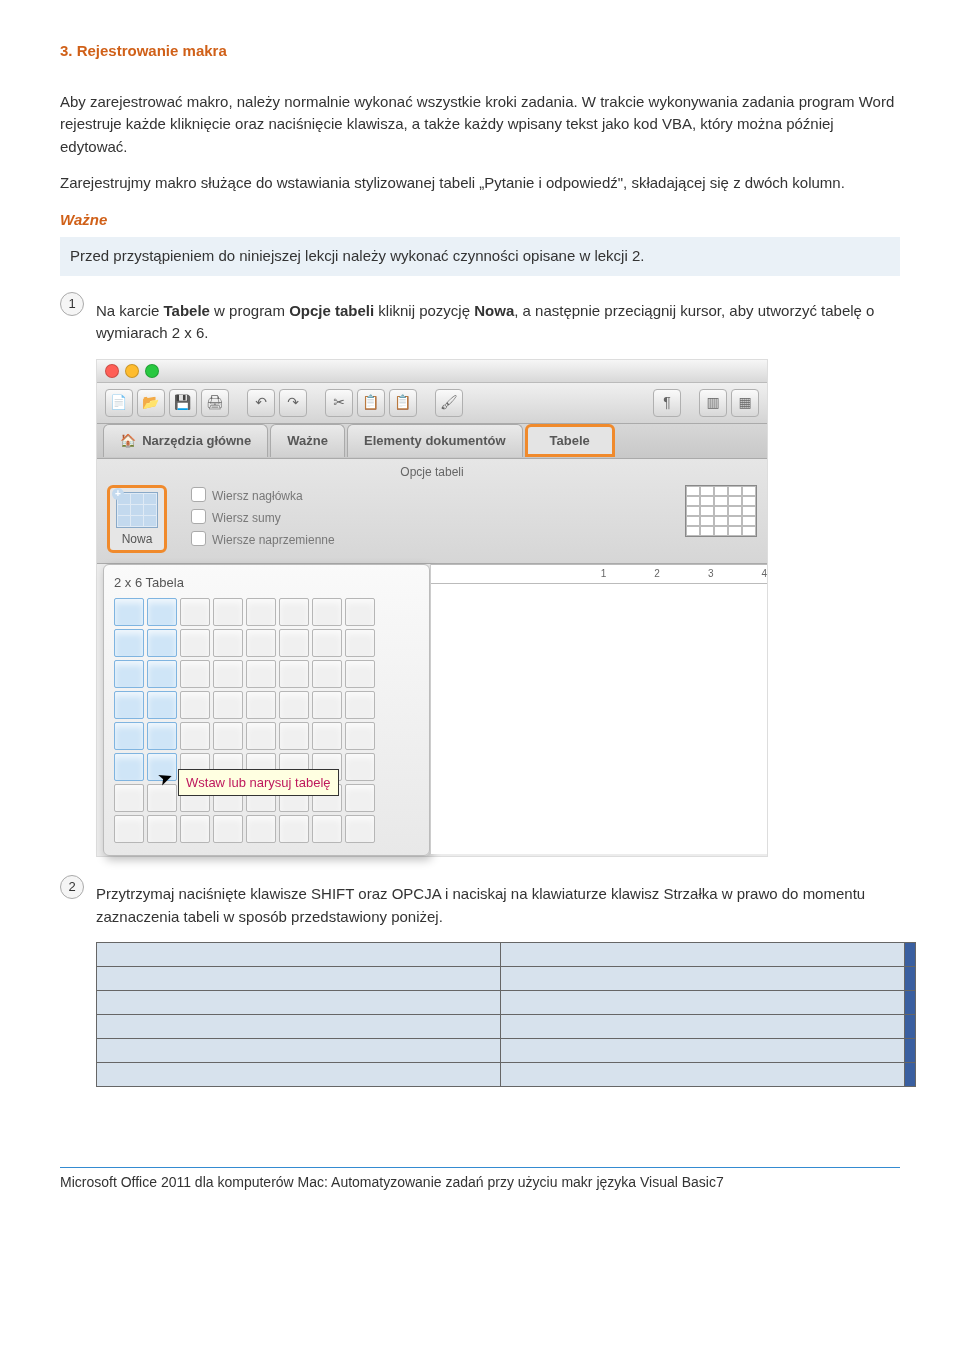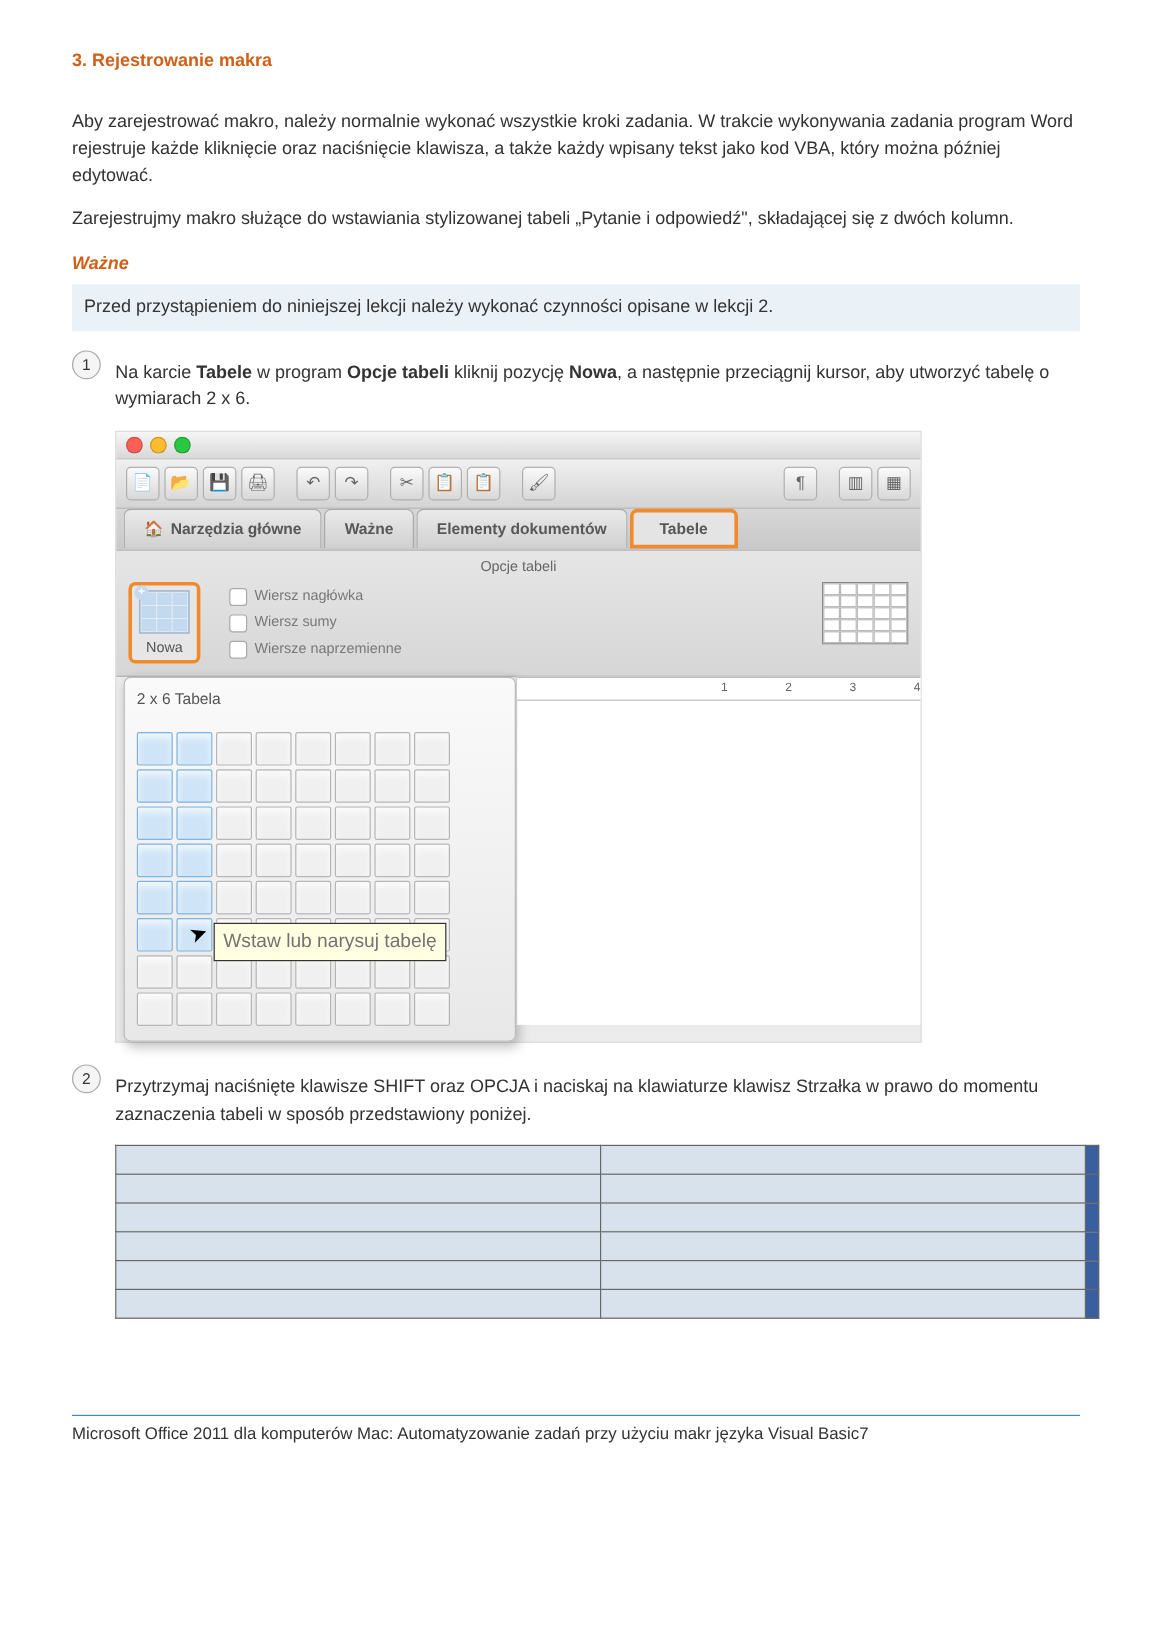--- a/index.html
+++ b/index.html
@@ -150,38 +150,38 @@
     position:relative;
   }
   .nowa-grid div { background:#c3d9ee; }
   .nowa-plus {
     position:absolute; top:-5px; left:-5px;
     width:12px;height:12px;border-radius:50%;
     background:#5bbf3b;color:#fff;font-size:10px;line-height:12px;text-align:center;font-weight:bold;
   }
   .nowa-caption { font-size:12px;color:#555;margin-top:2px; }
   .chk-col { display:flex;flex-direction:column;gap:4px;padding-top:2px; }
-  .chk-row { display:flex;align-items:flex-end;gap:6px;color:#787878;font-size:12px; }
+  .chk-row { display:flex;align-items:flex-start;gap:6px;color:#787878;font-size:12px; }
   .chk { width:13px;height:13px;border:1px solid #aaa;border-radius:3px;background:#fff; }
   .preview-table {
     width:70px;height:50px;border:1px solid #888;background:#fff;
     display:grid;grid-template-columns:repeat(5,1fr);grid-template-rows:repeat(5,1fr);
   }
   .preview-table div { border:1px solid #bbb; }
   .grid-panel {
     background: linear-gradient(#fafafa,#e8e8e8);
     border:1px solid #bbb;
     border-radius:6px;
     width: 310px;
     padding: 8px 10px 12px 10px;
     margin: 0 0 0 6px;
     box-shadow: 2px 4px 10px rgba(0,0,0,.25);
     position:relative;
   }
-  .grid-title { font-size:13px;color:#555;margin-bottom:18px; }
+  .grid-title { font-size:13px;color:#555;margin-bottom:6px; }
   .table-grid {
     display:grid;
     grid-template-columns:repeat(8, 30px);
     grid-template-rows:repeat(8, 28px);
     gap:3px;
   }
   .cell {
     border:1px solid #b6b6b6;
     border-radius:2px;
     background:#f0f0f0;
@@ -196,21 +196,21 @@
     left:54px; top:200px;
     font-size:18px;color:#000;
     transform: rotate(-20deg);
   }
   .tooltip-box {
     position:absolute;
     left:74px; top:204px;
     background:#ffffe1;
     border:1px solid #333;
     padding:3px 7px;
-    font-size:16px;color:#737373;
+    font-size:13px;color:#be185d;
   }
   .ruler {
     height:18px;background:#fff;border-top:1px solid #bbb;border-bottom:1px solid #bbb;
     display:flex;align-items:center;font-size:10px;color:#666;
     padding-left:170px;gap:48px;
     position:relative;
   }
   .ruler span{position:relative;}
   .table-figure {
     margin: 14px 0 20px 0;

